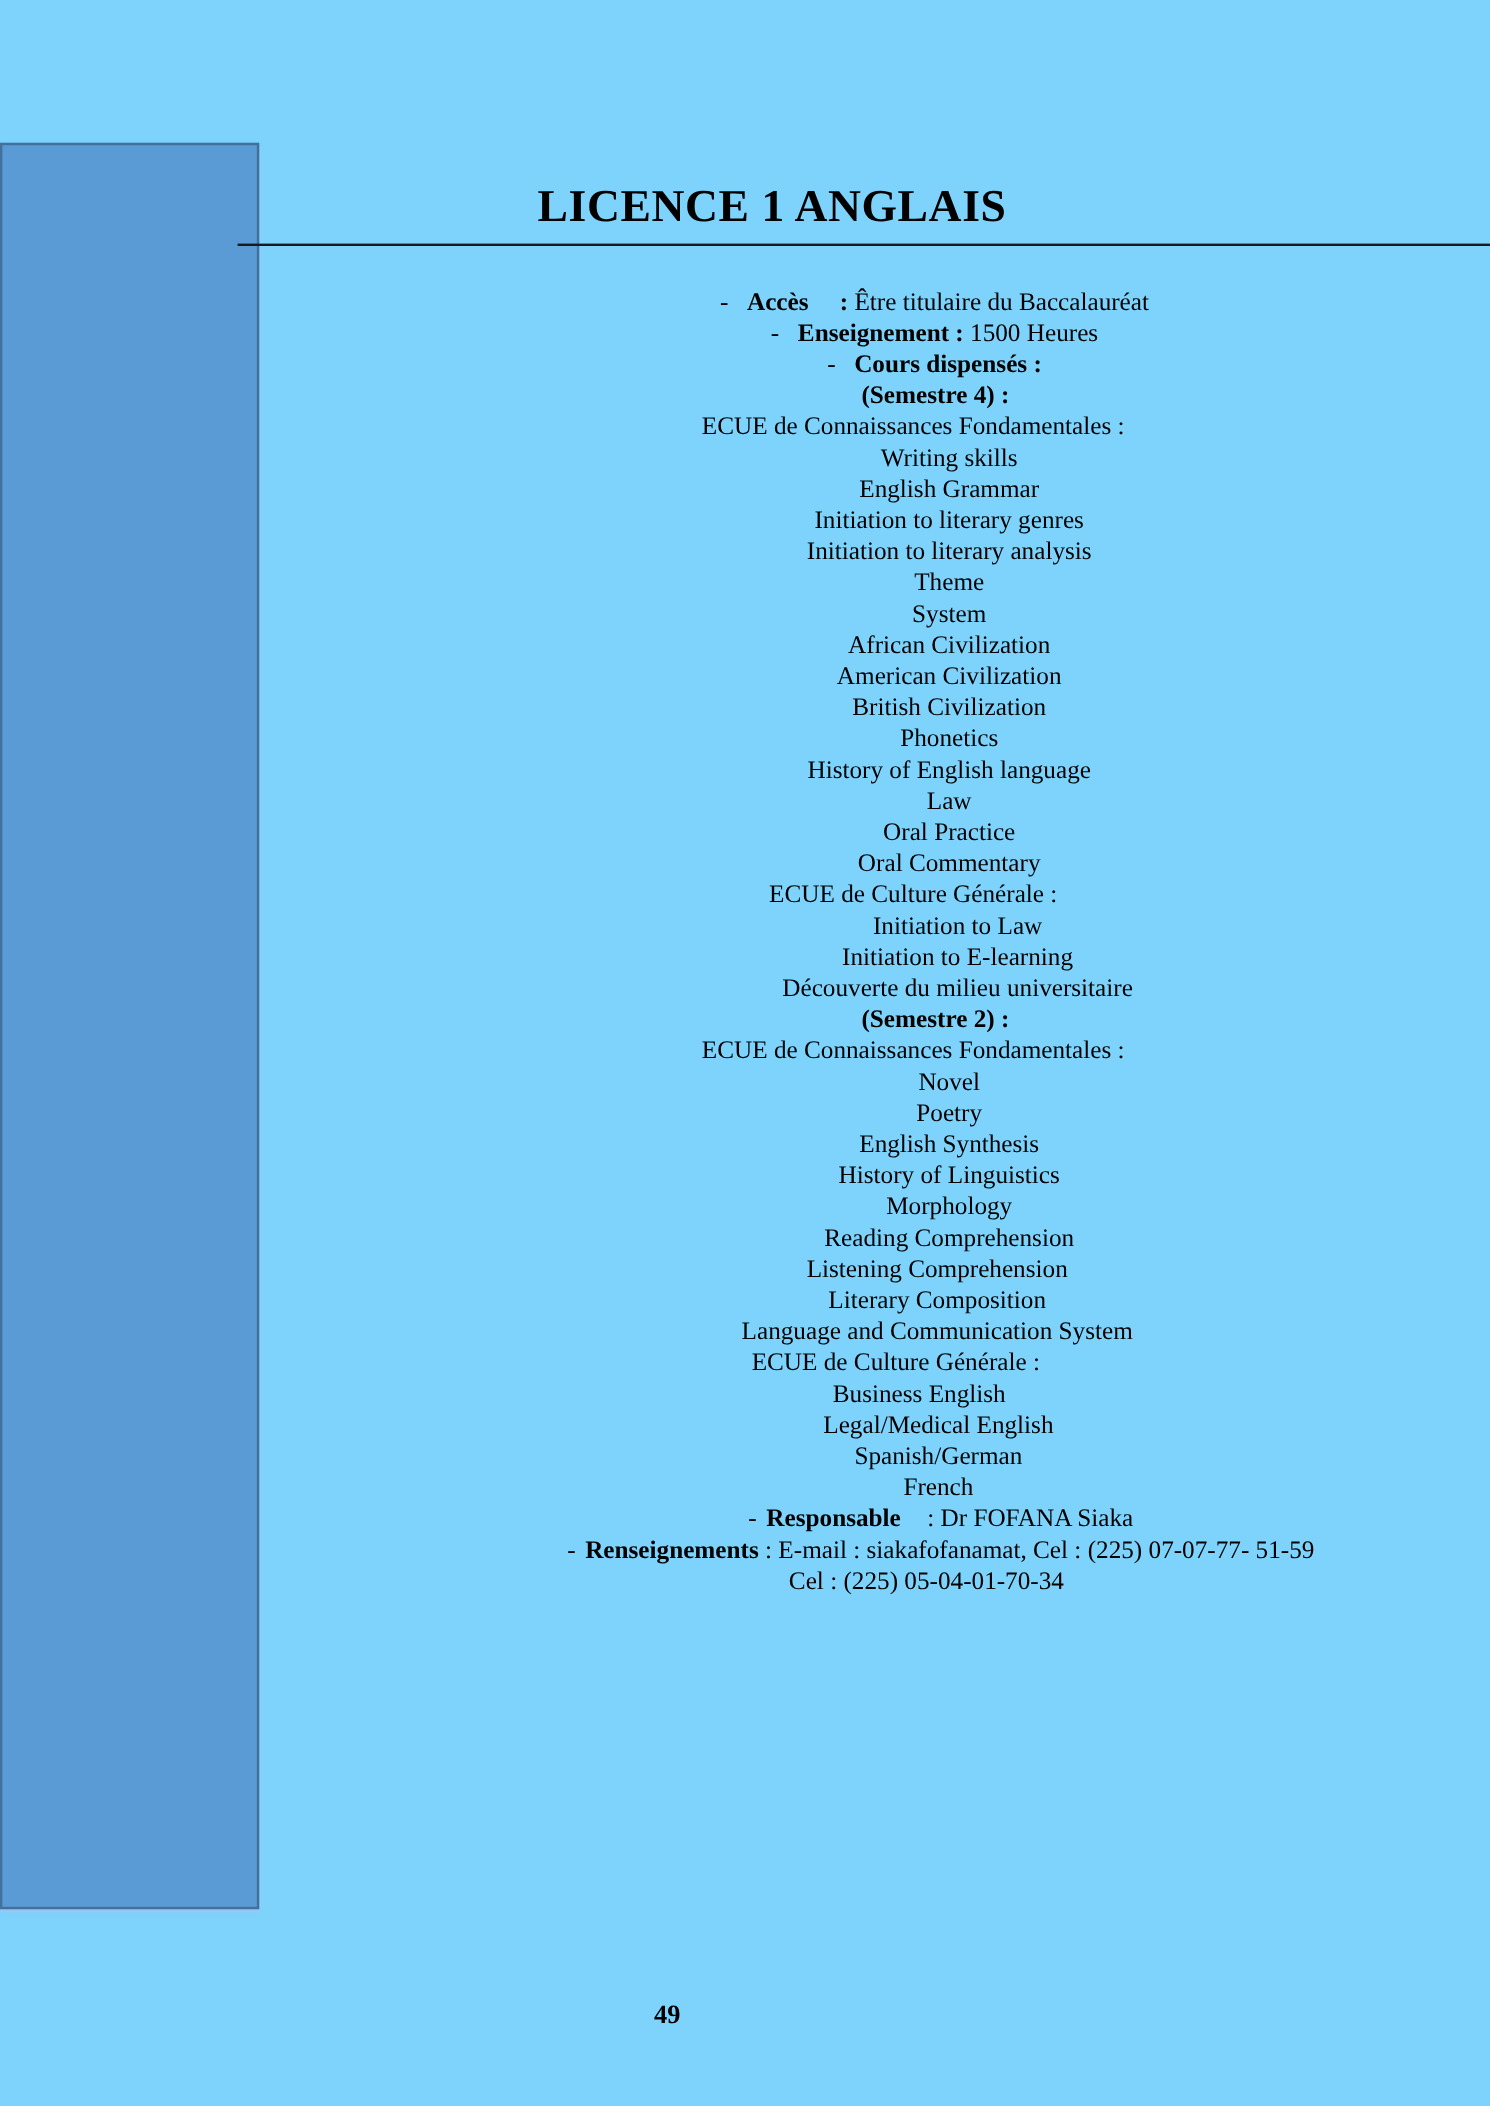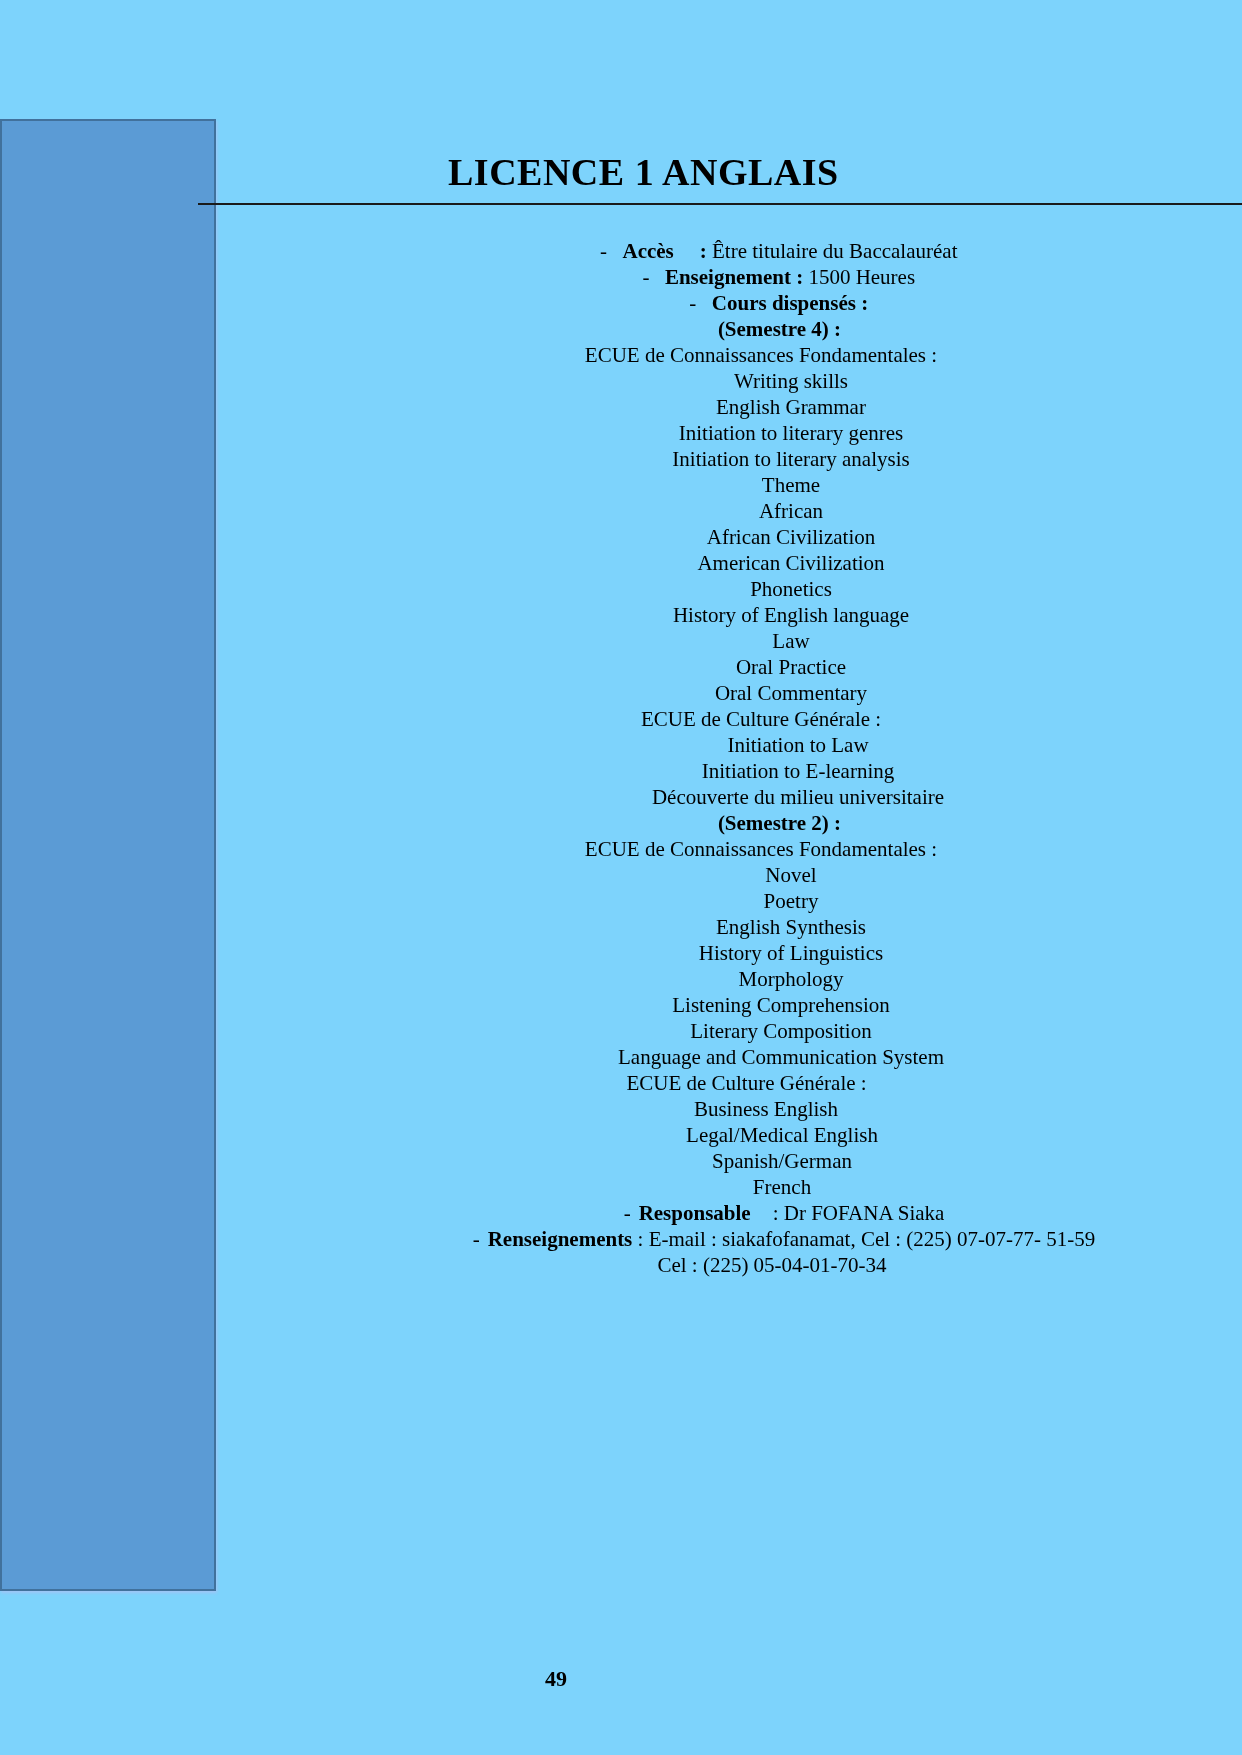--- a/index.html
+++ b/index.html
@@ -79,23 +79,24 @@
     <div class="line ind-semestre b">(Semestre 4) :</div>
 
     <div class="line ind-ecue">ECUE de Connaissances Fondamentales :</div>
 
     <div>
         <div class="line ind-course">Writing skills</div>
         <div class="line ind-course">English Grammar</div>
         <div class="line ind-course">Initiation to literary genres</div>
         <div class="line ind-course">Initiation to literary analysis</div>
         <div class="line ind-course">Theme</div>
-        <div class="line ind-course">African</div>
+        <div class="line ind-course">System</div>
         <div class="line ind-course">African Civilization</div>
         <div class="line ind-course">American Civilization</div>
+        <div class="line ind-course">British Civilization</div>
         <div class="line ind-course">Phonetics</div>
         <div class="line ind-course">History of English language</div>
         <div class="line ind-course">Law</div>
         <div class="line ind-course">Oral Practice</div>
         <div class="line ind-course">Oral Commentary</div>
       </div>
 
     <div class="line ind-ecue">ECUE de Culture Générale :</div>
 
     <div>
@@ -107,20 +108,21 @@
     <div class="line ind-semestre b">(Semestre 2) :</div>
 
     <div class="line ind-ecue">ECUE de Connaissances Fondamentales :</div>
 
     <div>
         <div class="line ind-course">Novel</div>
         <div class="line ind-course">Poetry</div>
         <div class="line ind-course">English Synthesis</div>
         <div class="line ind-course">History of Linguistics</div>
         <div class="line ind-course">Morphology</div>
+        <div class="line ind-course">Reading Comprehension</div>
       </div>
 
     <div>
         <div class="line ind-course-out">Listening Comprehension</div>
         <div class="line ind-course-out">Literary Composition</div>
         <div class="line ind-course-out">Language and Communication System</div>
       </div>
 
     <div class="line ind-ecue2">ECUE de Culture Générale :</div>
 

